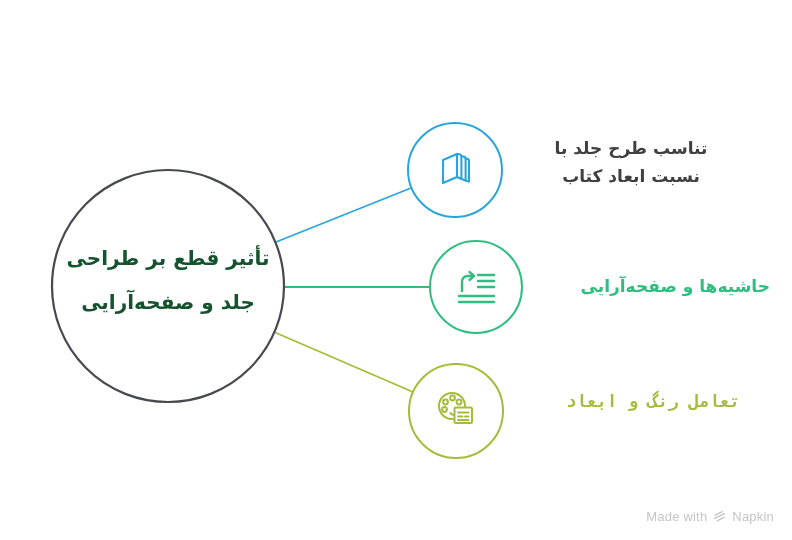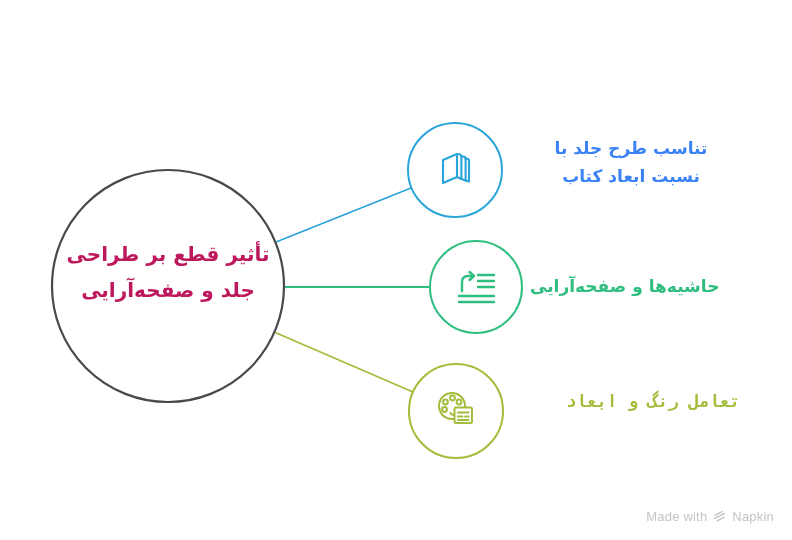--- a/index.html
+++ b/index.html
@@ -4,28 +4,28 @@
 <style>
   html,body{margin:0;padding:0;background:#ffffff;}
   .canvas{
     position:relative;width:792px;height:540px;background:#ffffff;overflow:hidden;
     font-family:"DejaVu Sans",sans-serif;
   }
   .layer{position:absolute;left:0;top:0;}
   .central-text{
     position:absolute;left:58px;top:236px;width:220px;
     text-align:center;direction:rtl;
-    font-size:20px;font-weight:bold;line-height:36px;color:#be185d;
+    font-size:20px;font-weight:bold;line-height:44px;color:#14532d;
   }
   .node-label{
     position:absolute;direction:rtl;font-weight:bold;font-size:17px;
     white-space:pre-line;
   }
-  .label-top{left:531px;top:134px;width:200px;text-align:center;line-height:28px;color:#3b82f6;}
-  .label-mid{left:530px;top:272px;width:240px;text-align:left;line-height:28px;color:#2fbe7f;}
+  .label-top{left:531px;top:134px;width:200px;text-align:center;line-height:28px;color:#404040;}
+  .label-mid{left:530px;top:272px;width:240px;text-align:right;line-height:28px;color:#2fbe7f;}
   .label-bot{left:548px;top:389px;width:210px;text-align:center;line-height:28px;color:#a3bc3a;font-family:Liberation Mono, monospace;}
   .footer{
     position:absolute;right:18px;bottom:16px;display:flex;align-items:flex-end;gap:5px;
     font-family:"Liberation Sans","DejaVu Sans",sans-serif;
     font-size:13px;color:#c5c5c5;letter-spacing:.2px;
   }
   .footer svg{display:block;}
 </style>
 </head>
 <body>

